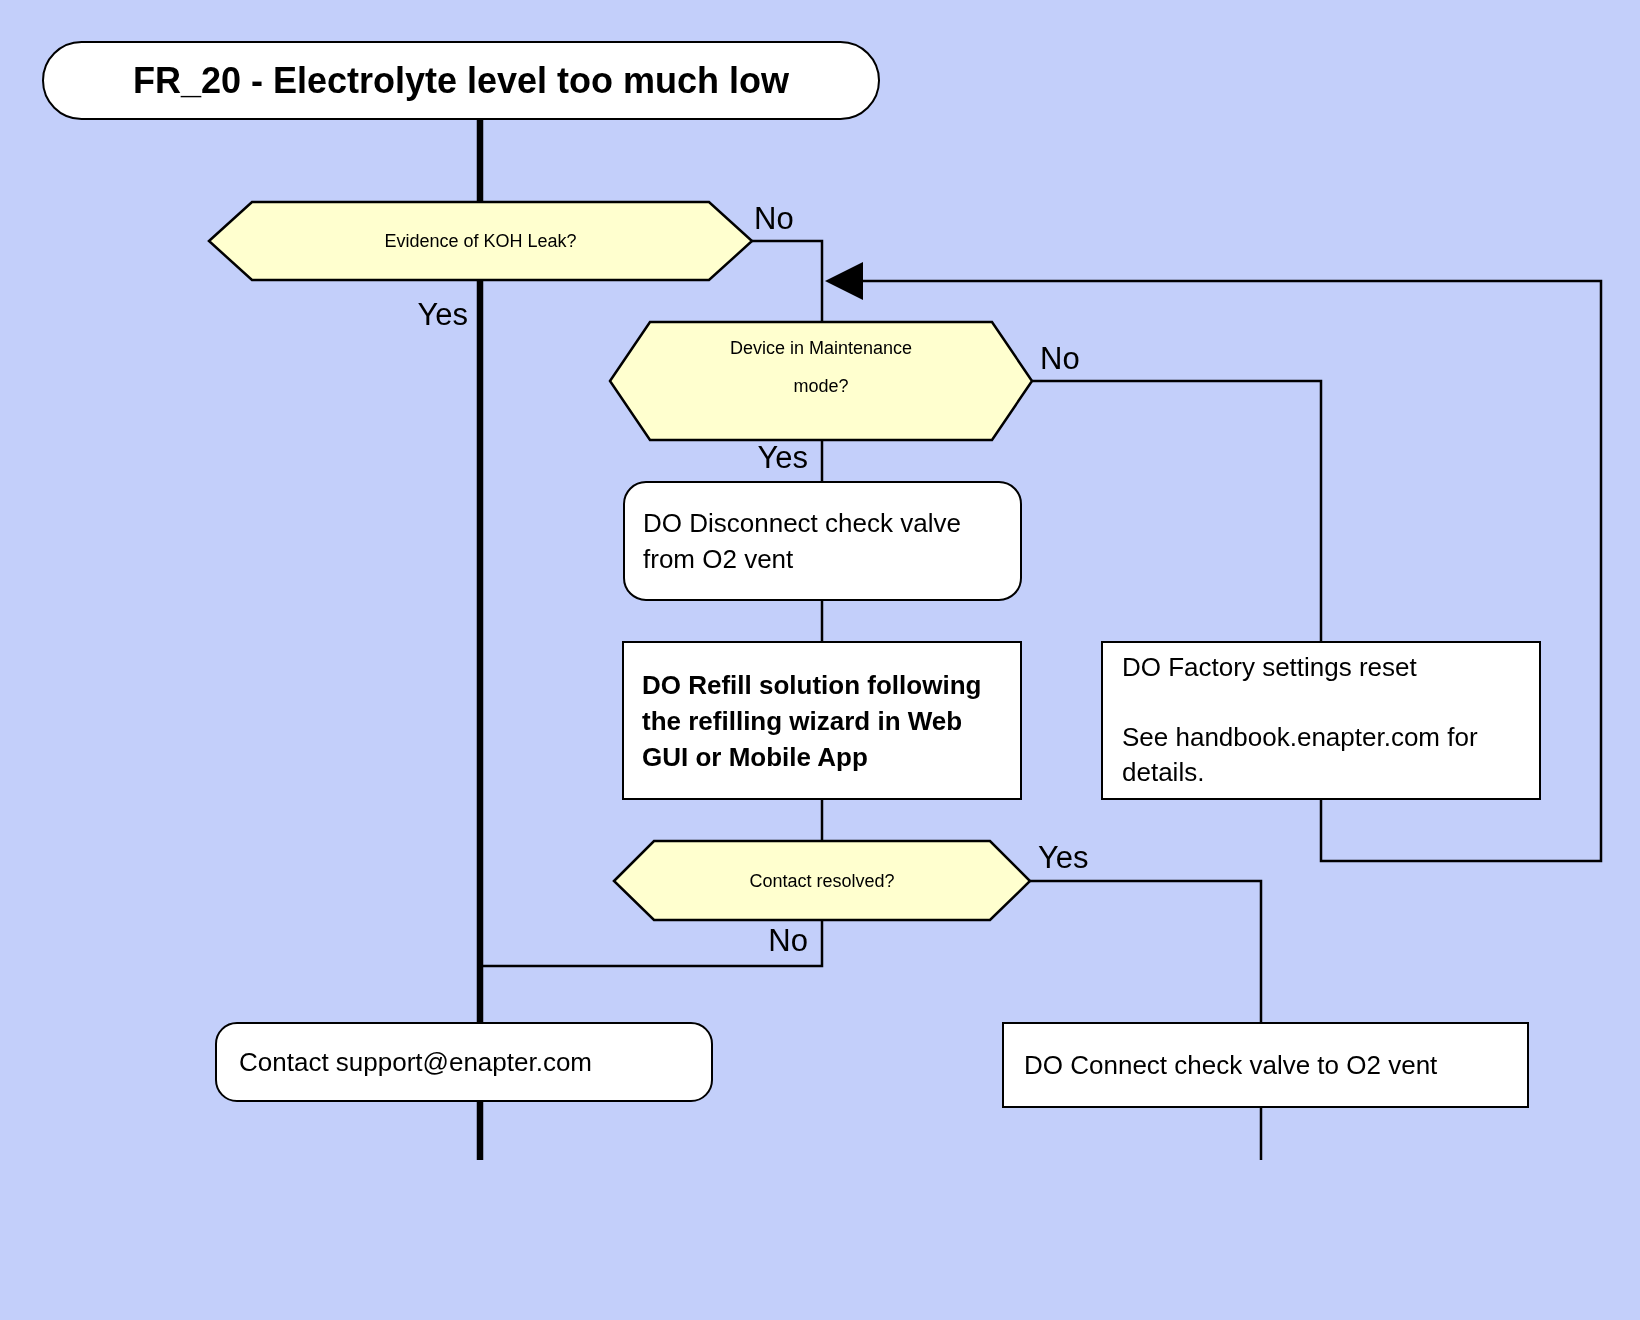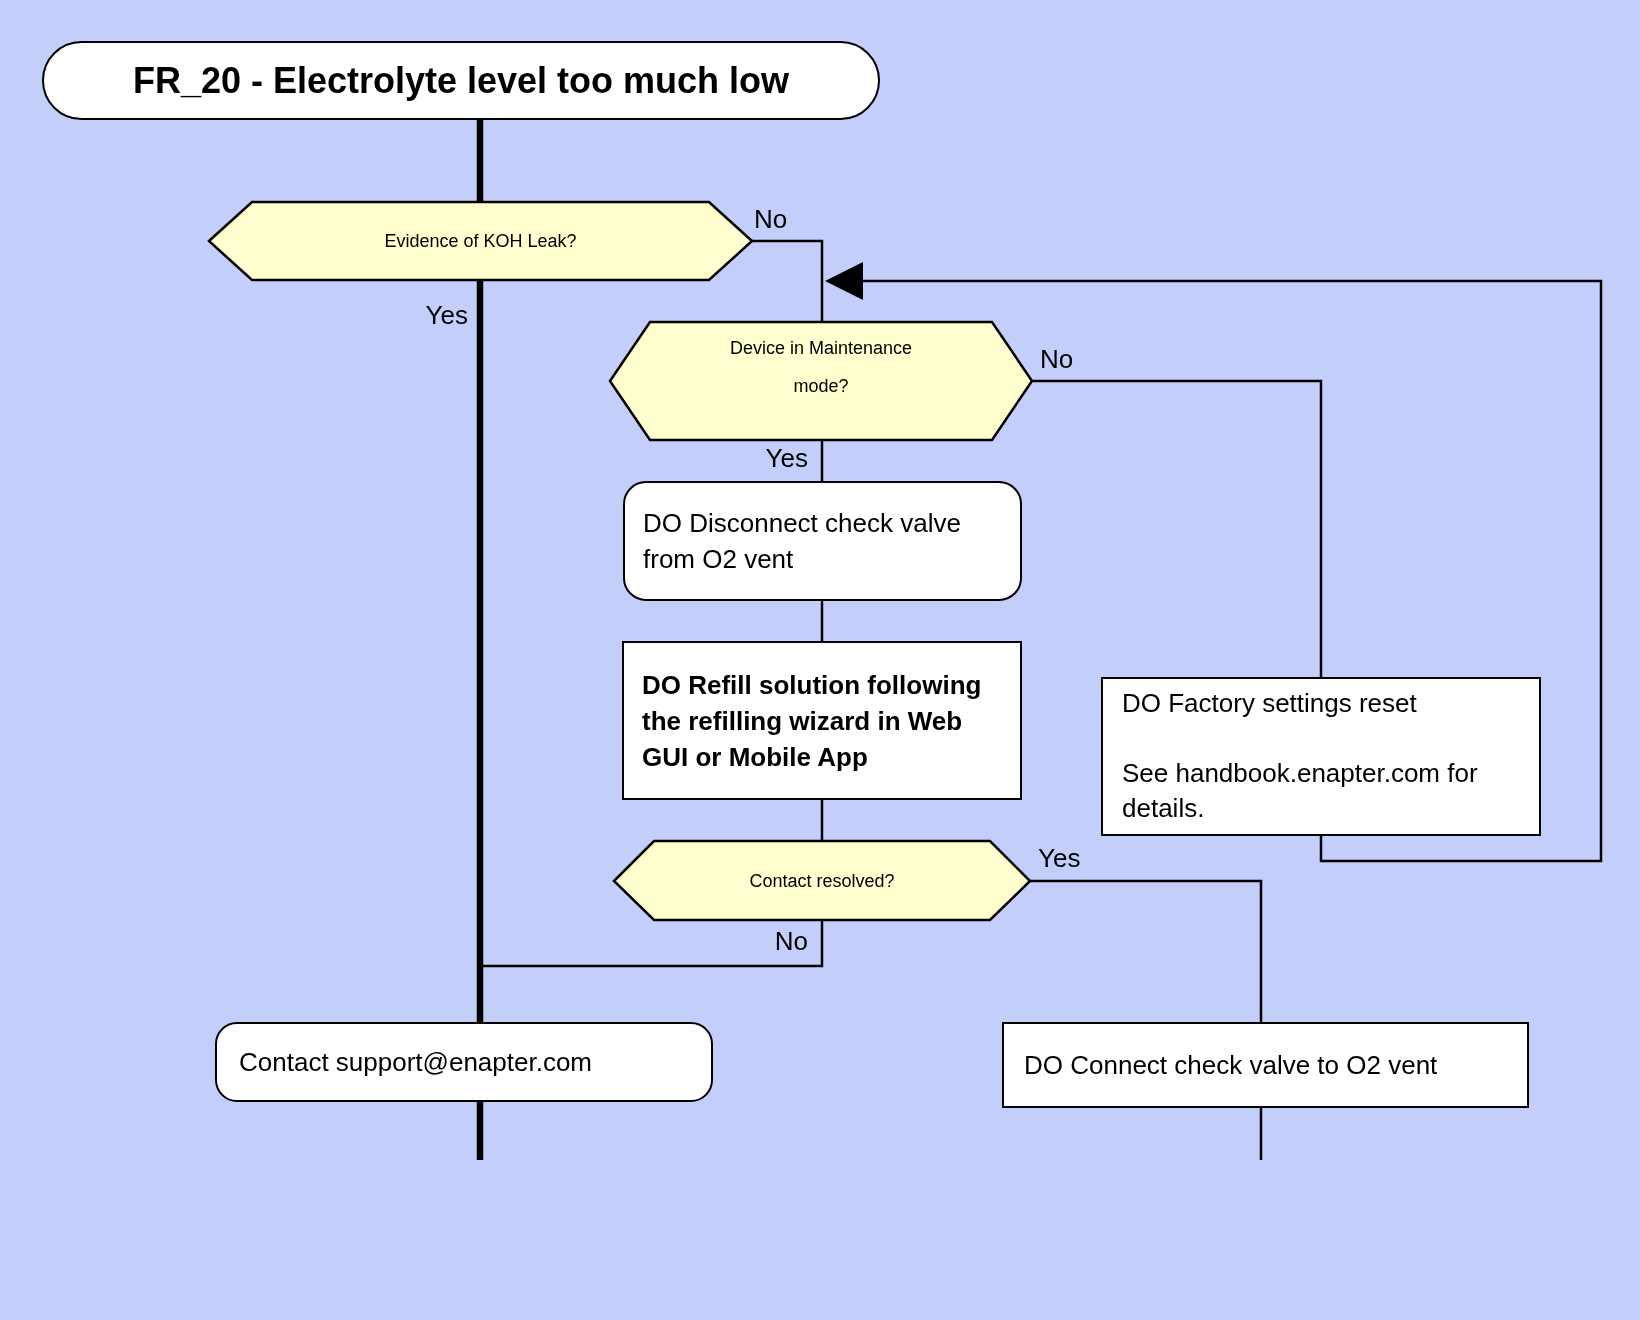--- a/index.html
+++ b/index.html
@@ -38,25 +38,25 @@
   .hex-label{
     position:absolute;z-index:3;
     display:flex;align-items:center;justify-content:center;
     text-align:center;
     font-size:18px;line-height:38px;
     white-space:pre-line;color:#000;
     background:transparent;border:none;
   }
   .edge-label{
     position:absolute;z-index:4;
-    font-size:26px;line-height:30px;color:#000;
+    font-size:31px;line-height:30px;color:#000;
     background:transparent;
   }
   .align-r{text-align:right;}
-  .pad-top{align-items:flex-start;margin-top:36px;}
+  .pad-top{align-items:flex-start;}
 </style>
 </head>
 <body>
 
 <div class="canvas">
 
   <svg width="1640" height="1320" viewBox="0 0 1640 1320">
 
     <line x1="480" y1="118" x2="480" y2="1202" style="stroke:var(--line);stroke-width:6.5"></line>
 

